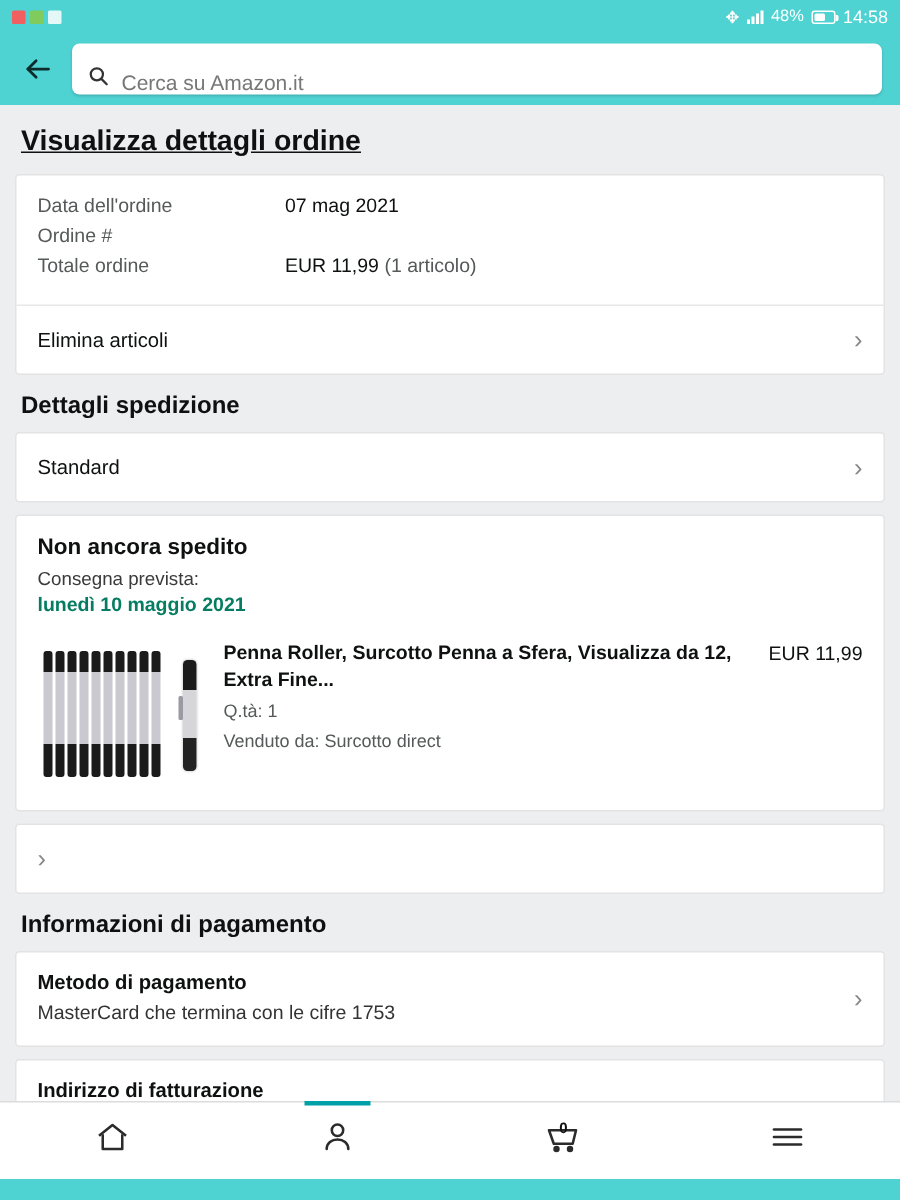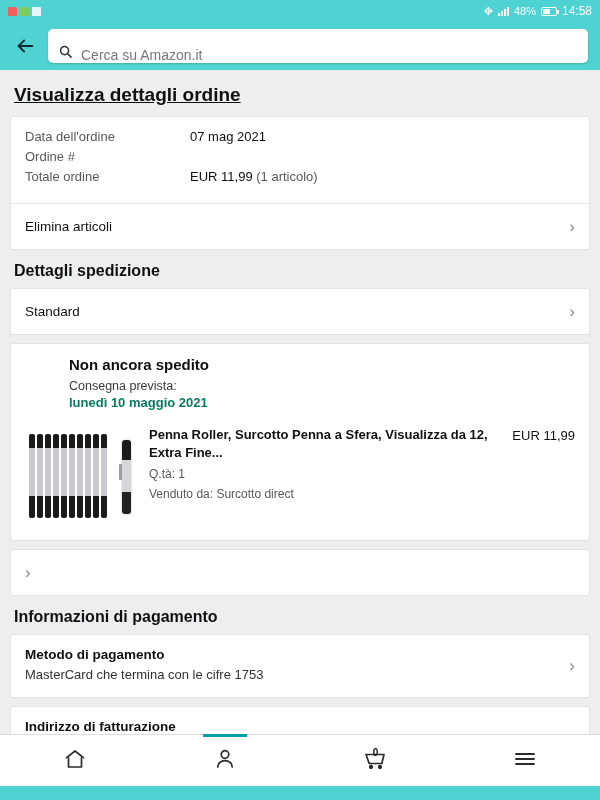--- a/index.html
+++ b/index.html
@@ -133,21 +133,21 @@
     color: #0f1111;
     cursor: pointer;
   }
   .chev-row .lbl { flex: 1; }
   .chev {
     color: #888;
     font-size: 17px;
     line-height: 1;
   }
 
-  .ship-block { padding: 12px 14px 10px 14px; margin-left: 44px; }
+  .ship-block { padding: 12px 14px 10px 14px; }
   .ship-head { font-size: 15px; font-weight: bold; color: #0f1111; margin-bottom: 6px;}
   .ship-sub { font-size: 12.5px; color: #3a3a3a; }
   .ship-date { font-size: 13px; font-weight: bold; color: #067d62; margin-top: 2px; }
 
   .item {
     display: flex;
     padding: 6px 14px 14px 14px;
     gap: 12px;
   }
   .thumb {

